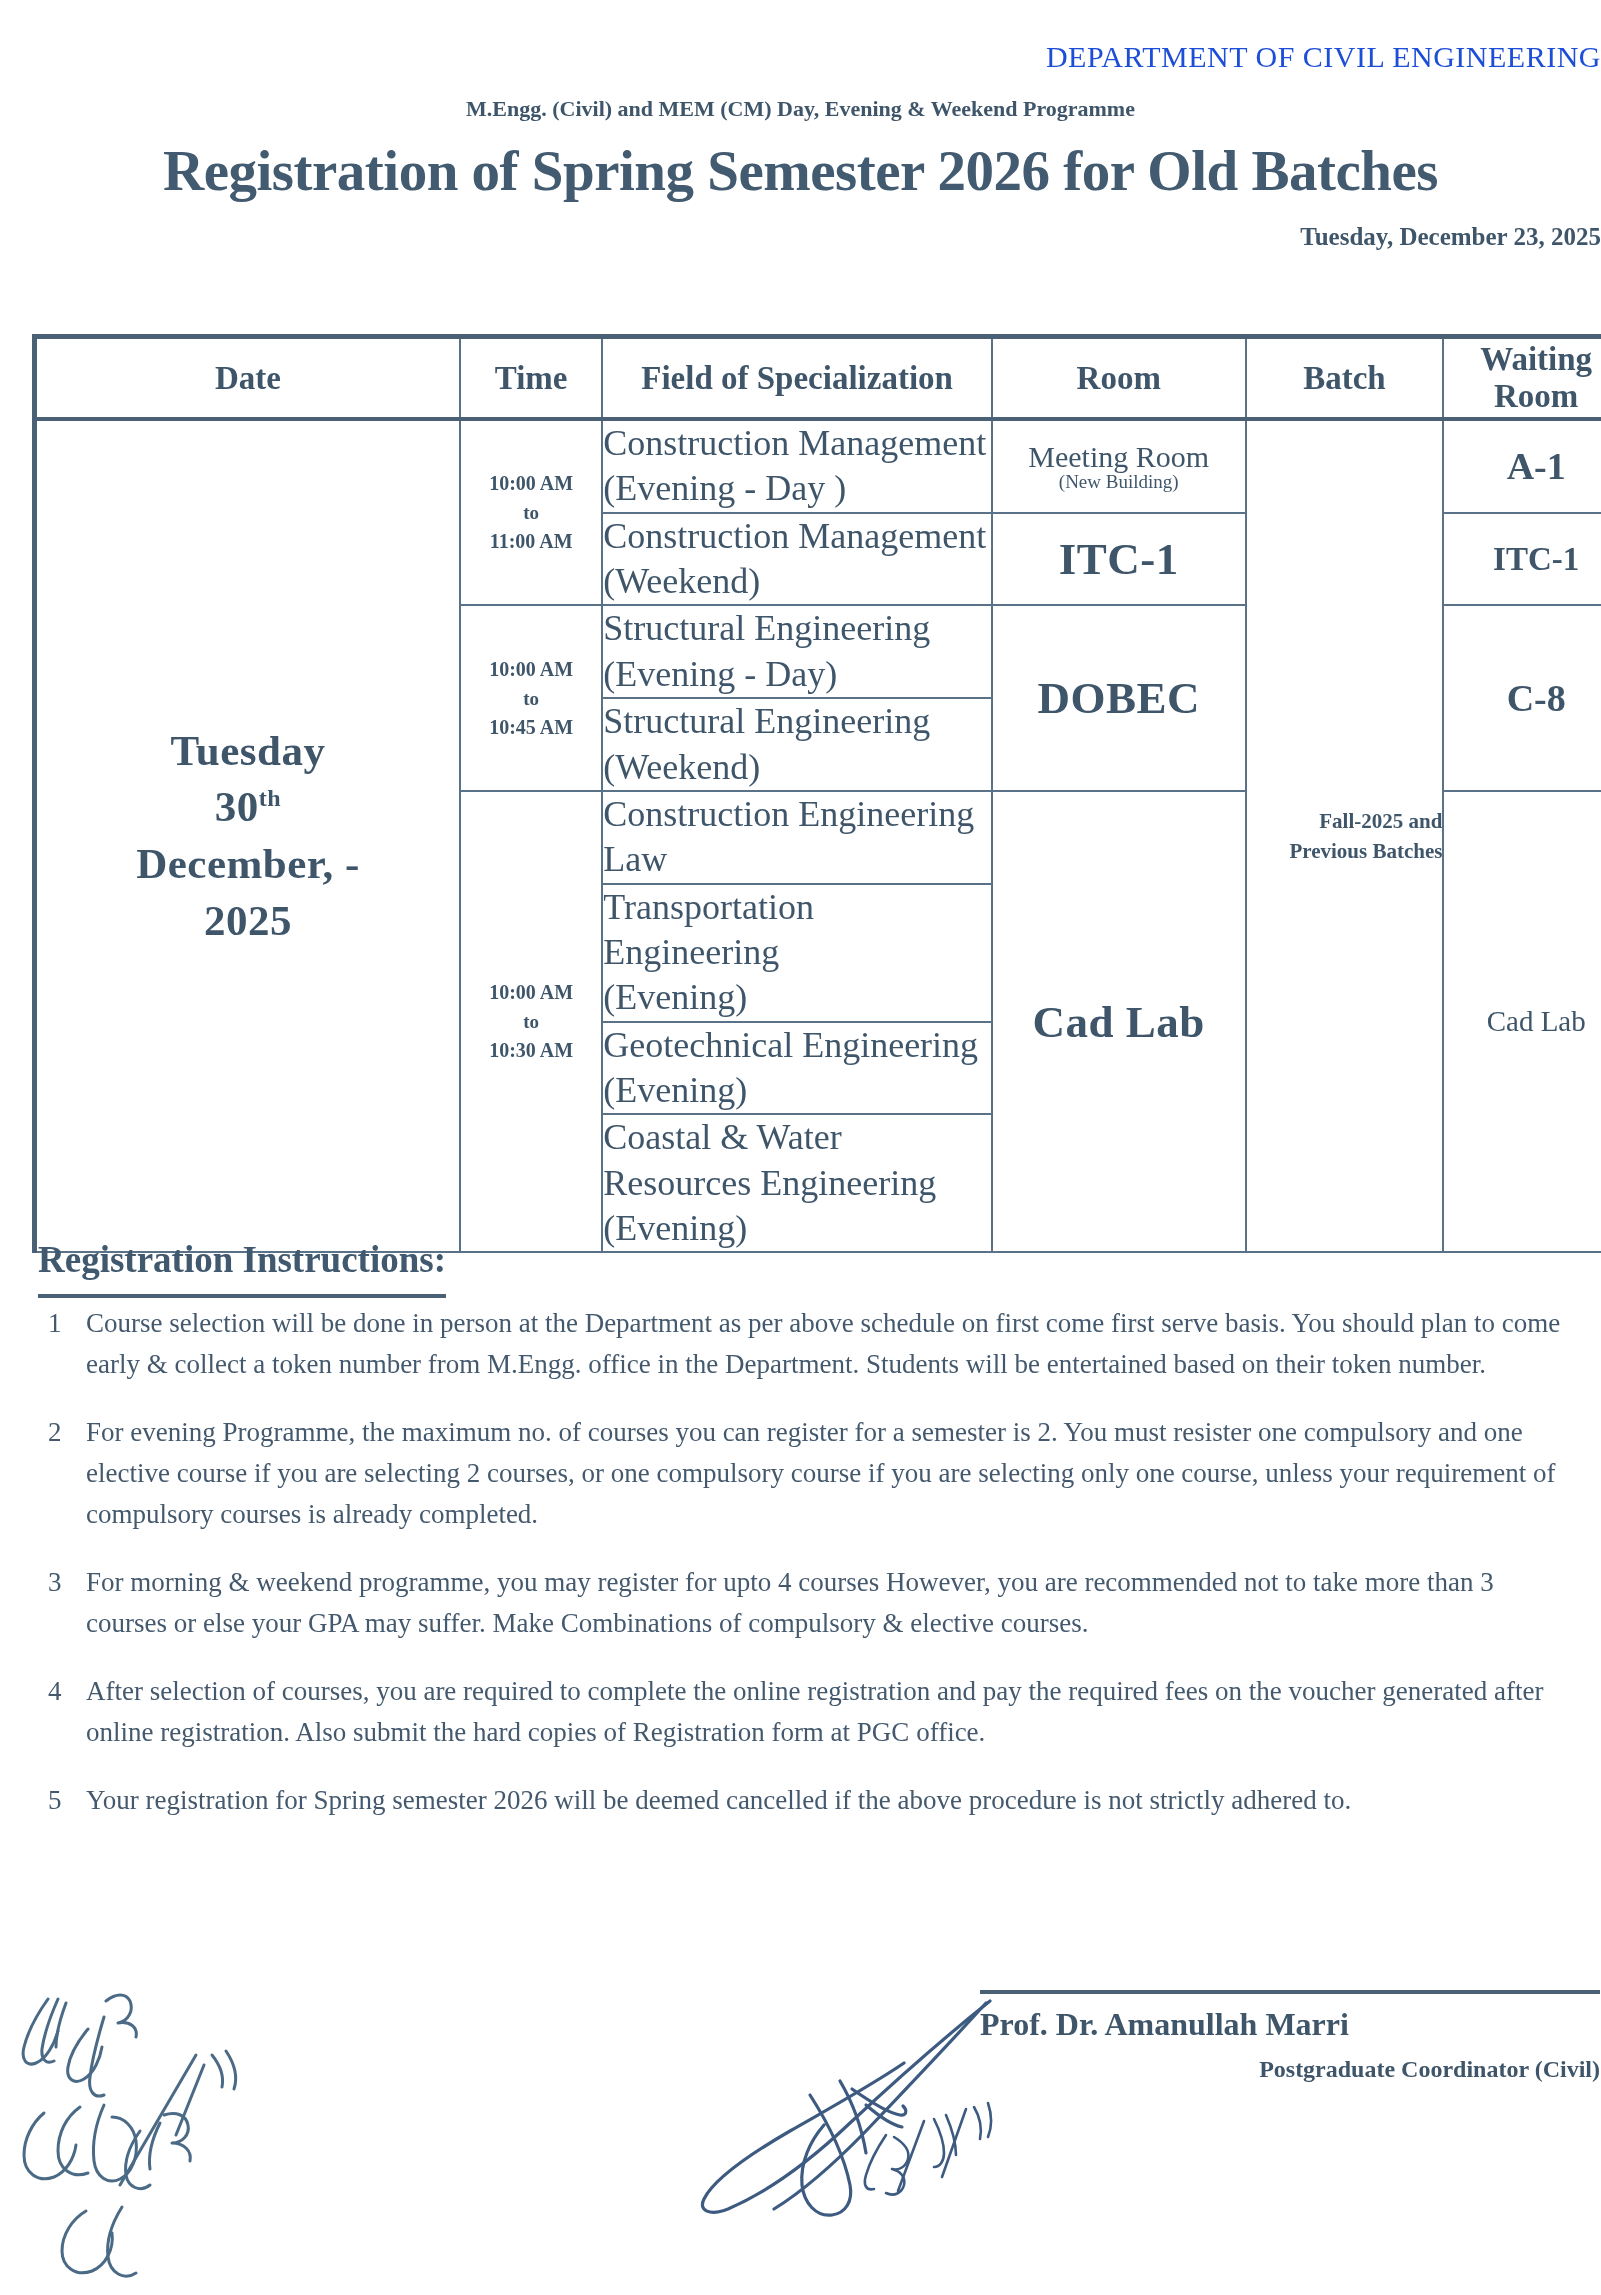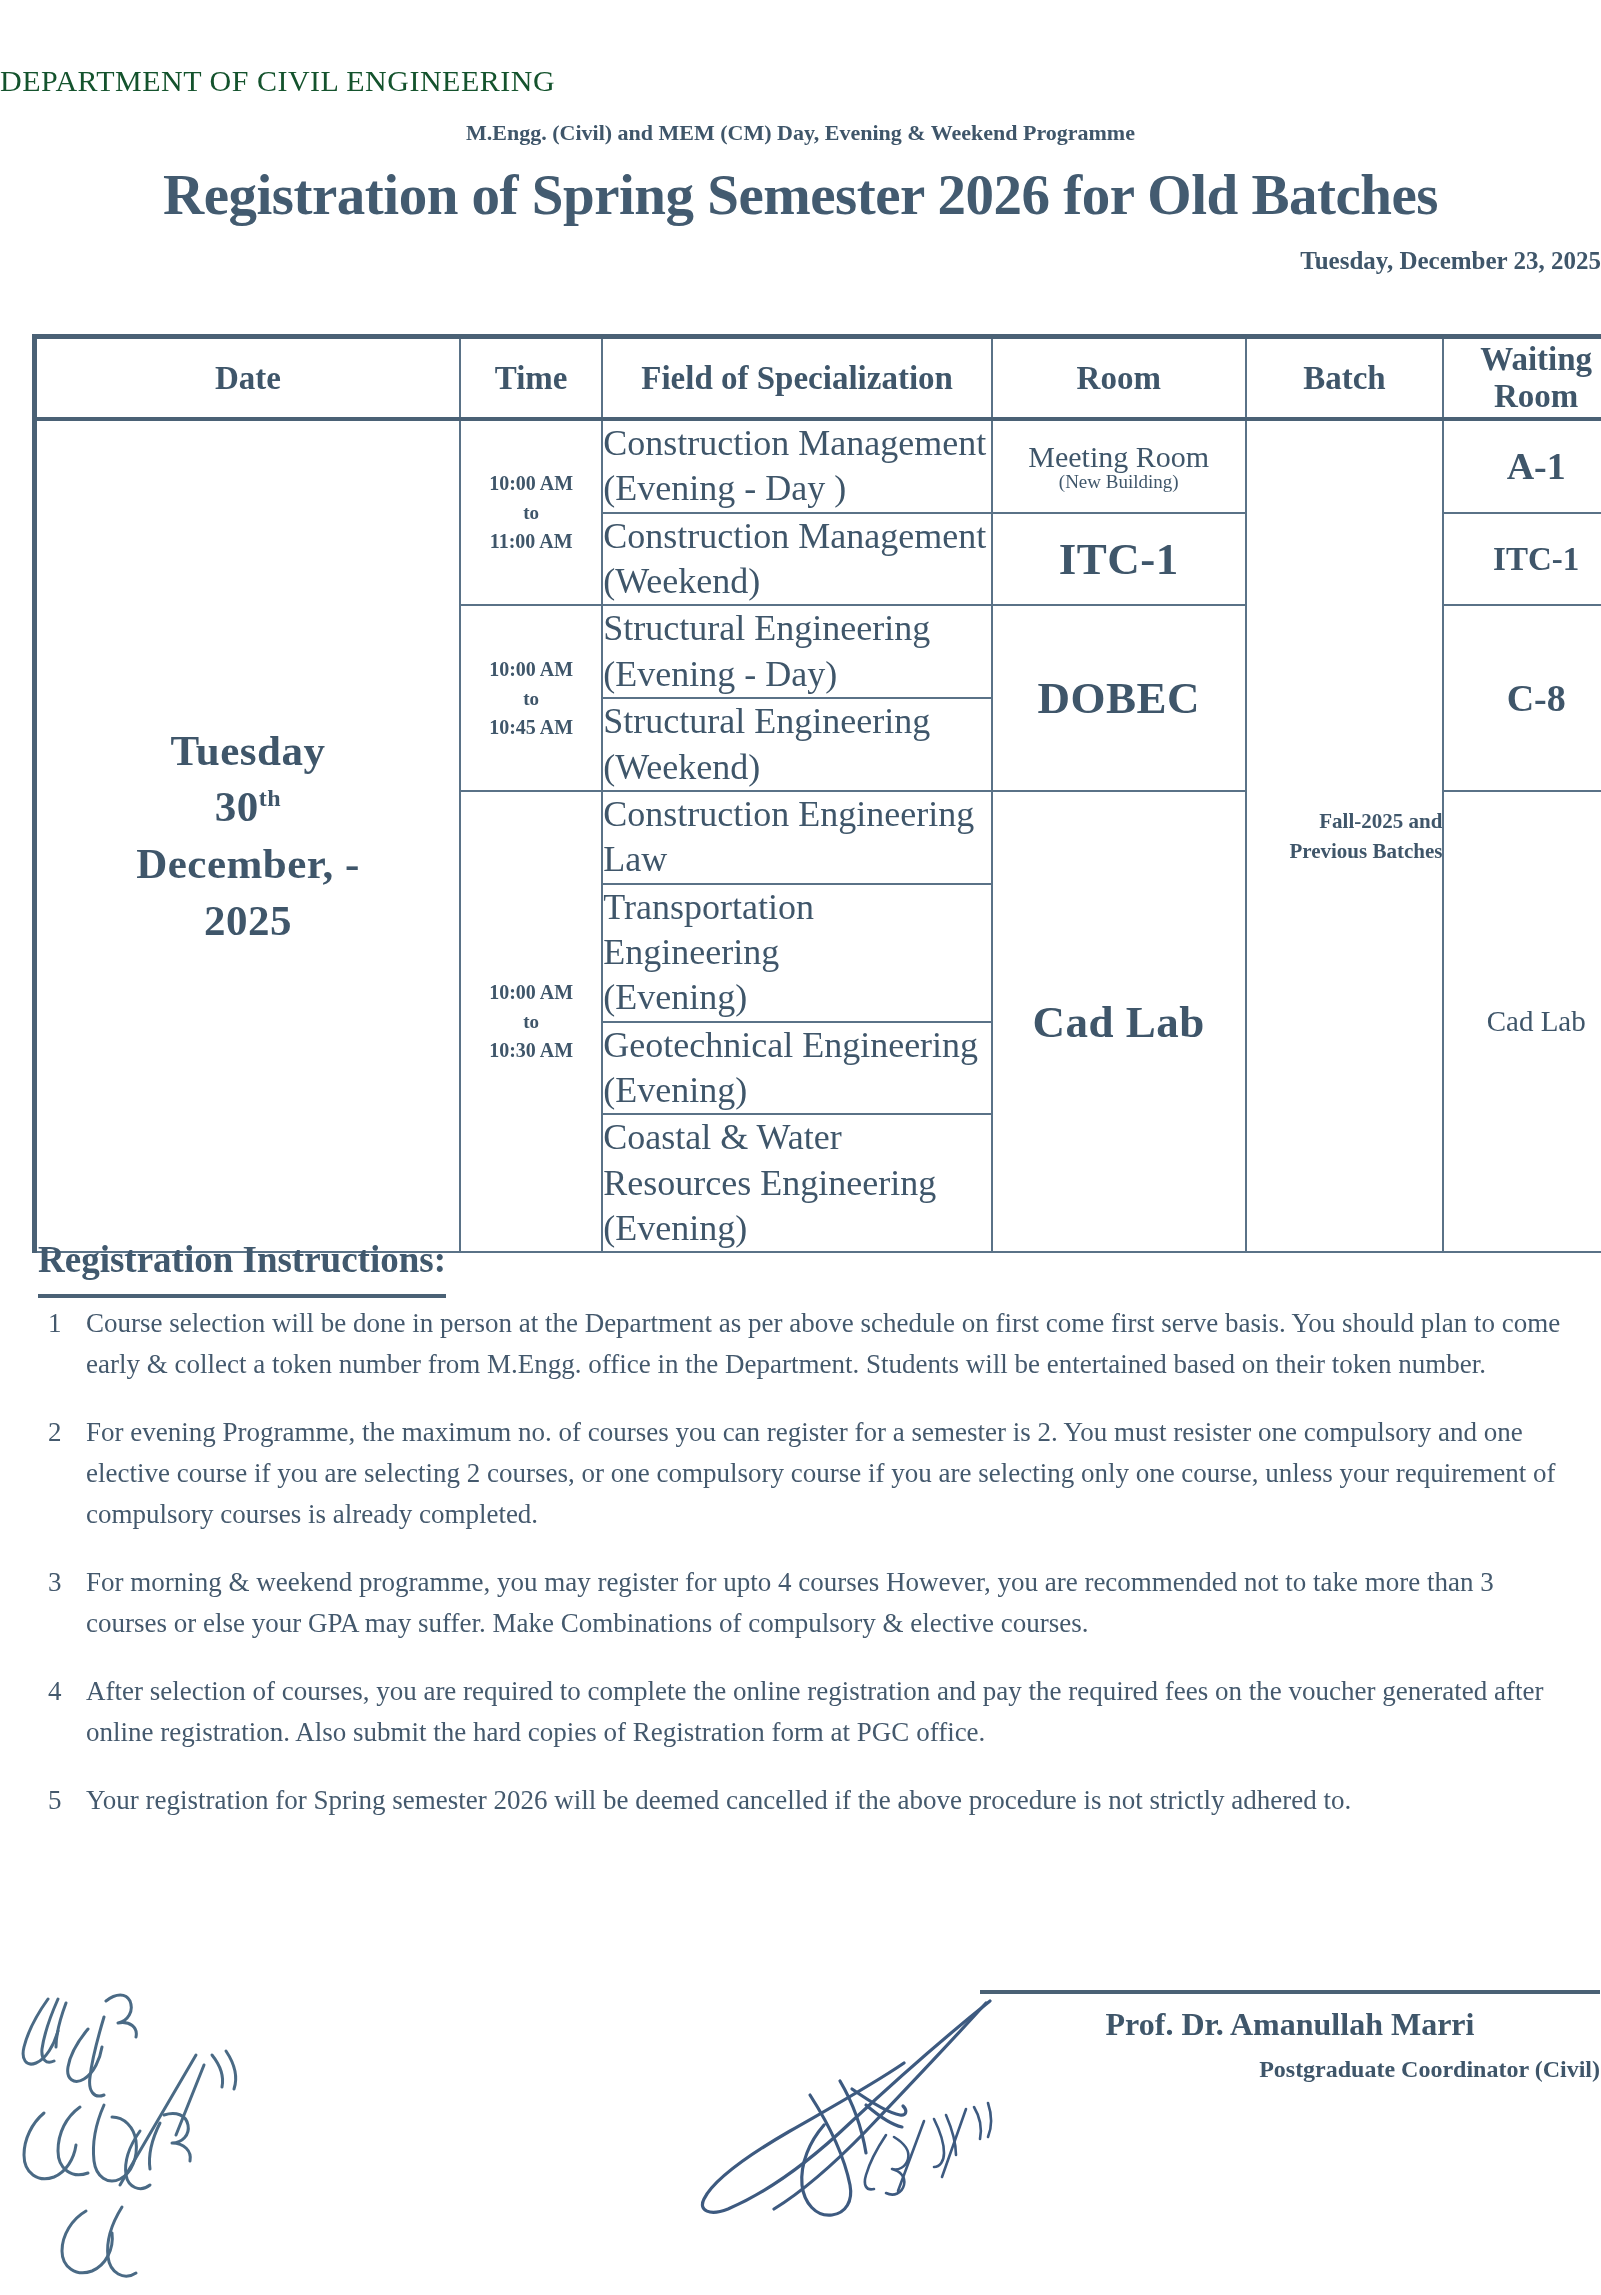--- a/index.html
+++ b/index.html
@@ -8,25 +8,25 @@
     background:#ffffff;
     font-family:"Liberation Serif", serif;
     color:#4a6175;
     position:relative;
     overflow:hidden;
   }
   .page { position:absolute; inset:0; }
 
   
   .dept {
-    text-align:left;
+    text-align:right;
     font-size:30px;
     letter-spacing:.5px;
-    padding-top:64px;
-    color:#14532d;
+    padding-top:40px;
+    color:#1d4ed8;
   }
   .prog {
     text-align:center;
     font-weight:bold;
     font-size:22px;
     margin-top:22px;
     color:#3f566a;
   }
   .title {
     text-align:center;
@@ -156,21 +156,20 @@
   .sig-line {
     position:absolute;
     left:980px; top:1990px;
     width:620px; height:0;
     border-top:4px solid #4a6175;
   }
   .sig-name {
     position:absolute;
     left:980px; top:2006px;
     width:620px;
-    text-align:center;
     font-weight:bold;
     font-size:32px;
     color:#3f566a;
   }
   .sig-role {
     position:absolute;
     left:980px; top:2056px;
     width:620px;
     text-align:right;
     font-weight:bold;

